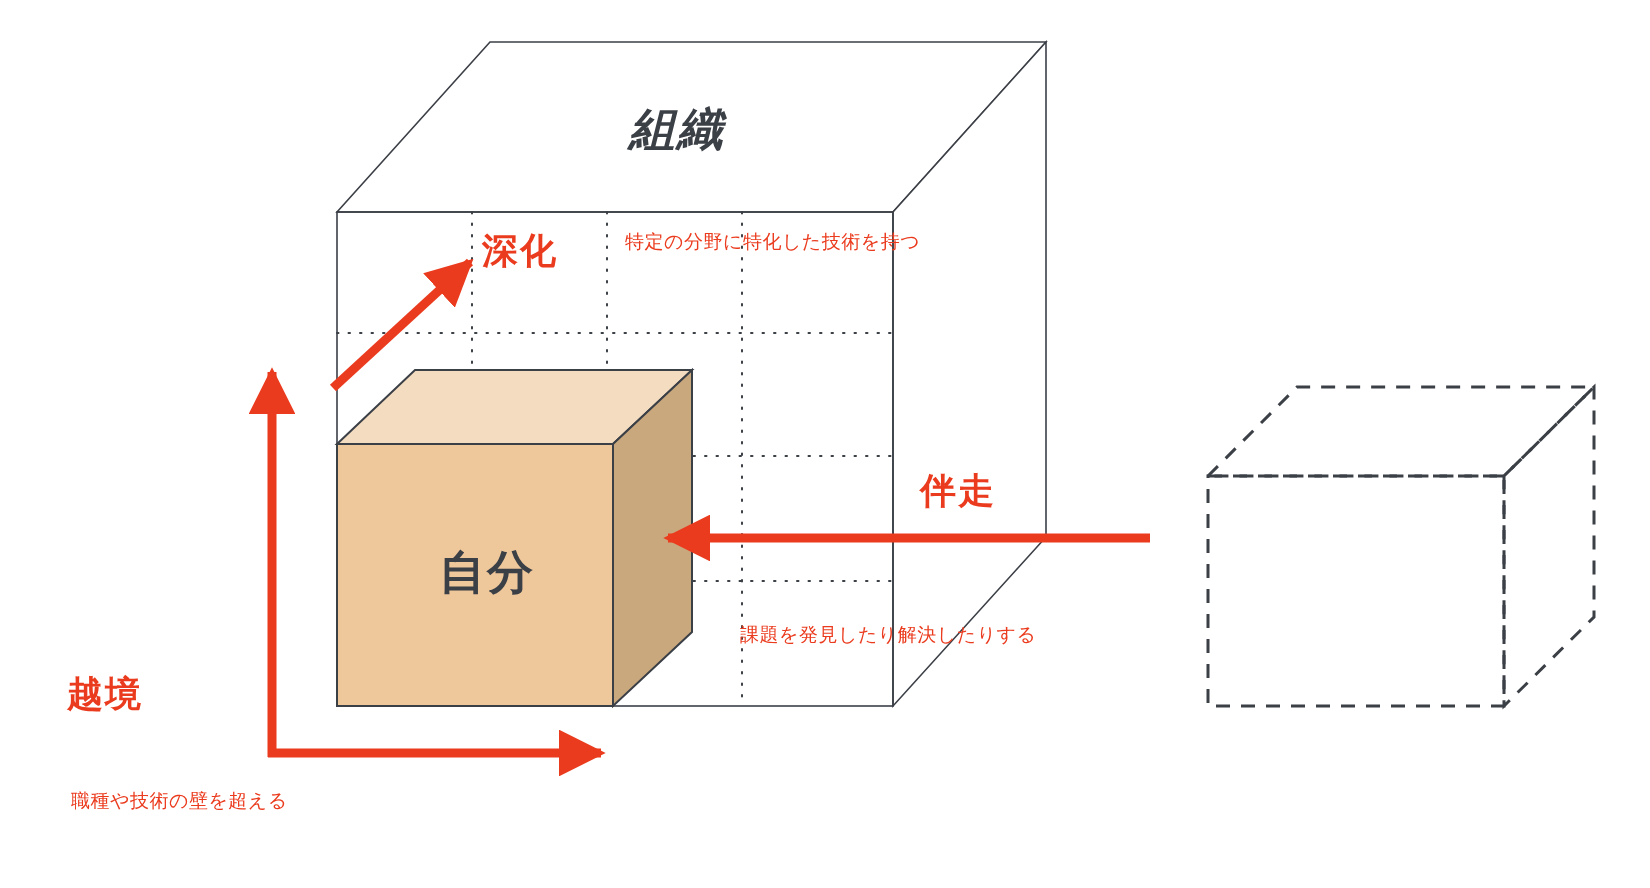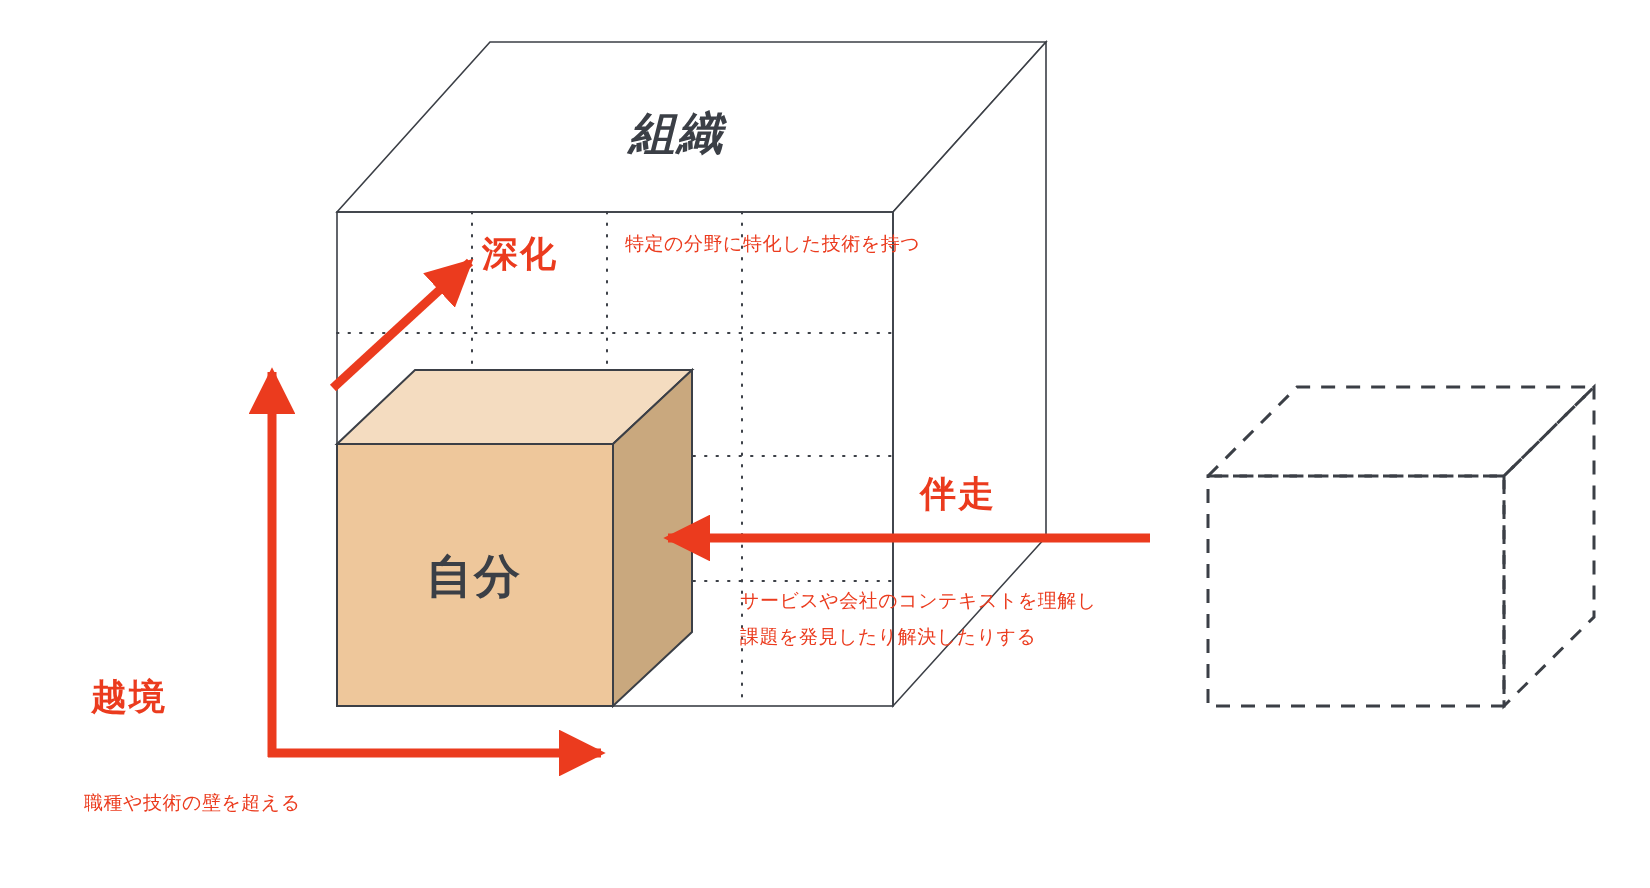--- a/index.html
+++ b/index.html
@@ -7,20 +7,21 @@
   body{
     font-family:"DejaVu Sans","Liberation Sans",sans-serif;
     -webkit-font-smoothing:antialiased;
   }
   #stage{
     position:relative;
     width:1650px;
     height:888px;
     background:#ffffff;
     overflow:hidden;
+    font-family:Liberation Mono, monospace;
   }
   #canvas{
     position:absolute;
     left:0; top:0;
     width:1650px;
     height:888px;
   }
   .lbl{
     position:absolute;
     white-space:nowrap;
@@ -31,20 +32,21 @@
     font-weight:700;
     font-style:italic;
     color:#3b3f46;
     letter-spacing:2px;
   }
   .lbl-self{
     font-size:46px;
     font-weight:700;
     color:#3b3f46;
     letter-spacing:2px;
+    margin-left:13px;
   }
   .lbl-axis{
     font-size:36px;
     font-weight:700;
     color:#eb3b1e;
     letter-spacing:2px;
   }
   .lbl-note{
     font-size:19px;
     font-weight:400;
@@ -113,21 +115,20 @@
   <div class="lbl lbl-org" style="left:629px; top:110px;">組織</div>
 
   <div class="lbl lbl-self" style="left:426px; top:553px;">自分</div>
 
   <div class="lbl lbl-axis" style="left:482px; top:236px;">深化</div>
 
   <div class="lbl lbl-note" style="left:625px; top:234px;">特定の分野に特化した技術を持つ</div>
 
   <div class="lbl lbl-axis" style="left:920px; top:476px;">伴走</div>
 
-  <div class="lbl lbl-note" style="left:740px; top:591px;">サービスや会社のコンテキストを理解し</div>
 
   <div class="lbl lbl-note" style="left:740px; top:627px;">課題を発見したり解決したりする</div>
 
-  <div class="lbl lbl-axis" style="left:91px; top:679px;">越境</div>
+  <div class="lbl lbl-axis" style="left:67px; top:679px;">越境</div>
 
-  <div class="lbl lbl-note" style="left:84px; top:793px;">職種や技術の壁を超える</div>
+  <div class="lbl lbl-note" style="left:71px; top:793px;">職種や技術の壁を超える</div>
 
 </div>
 
 </body></html>

